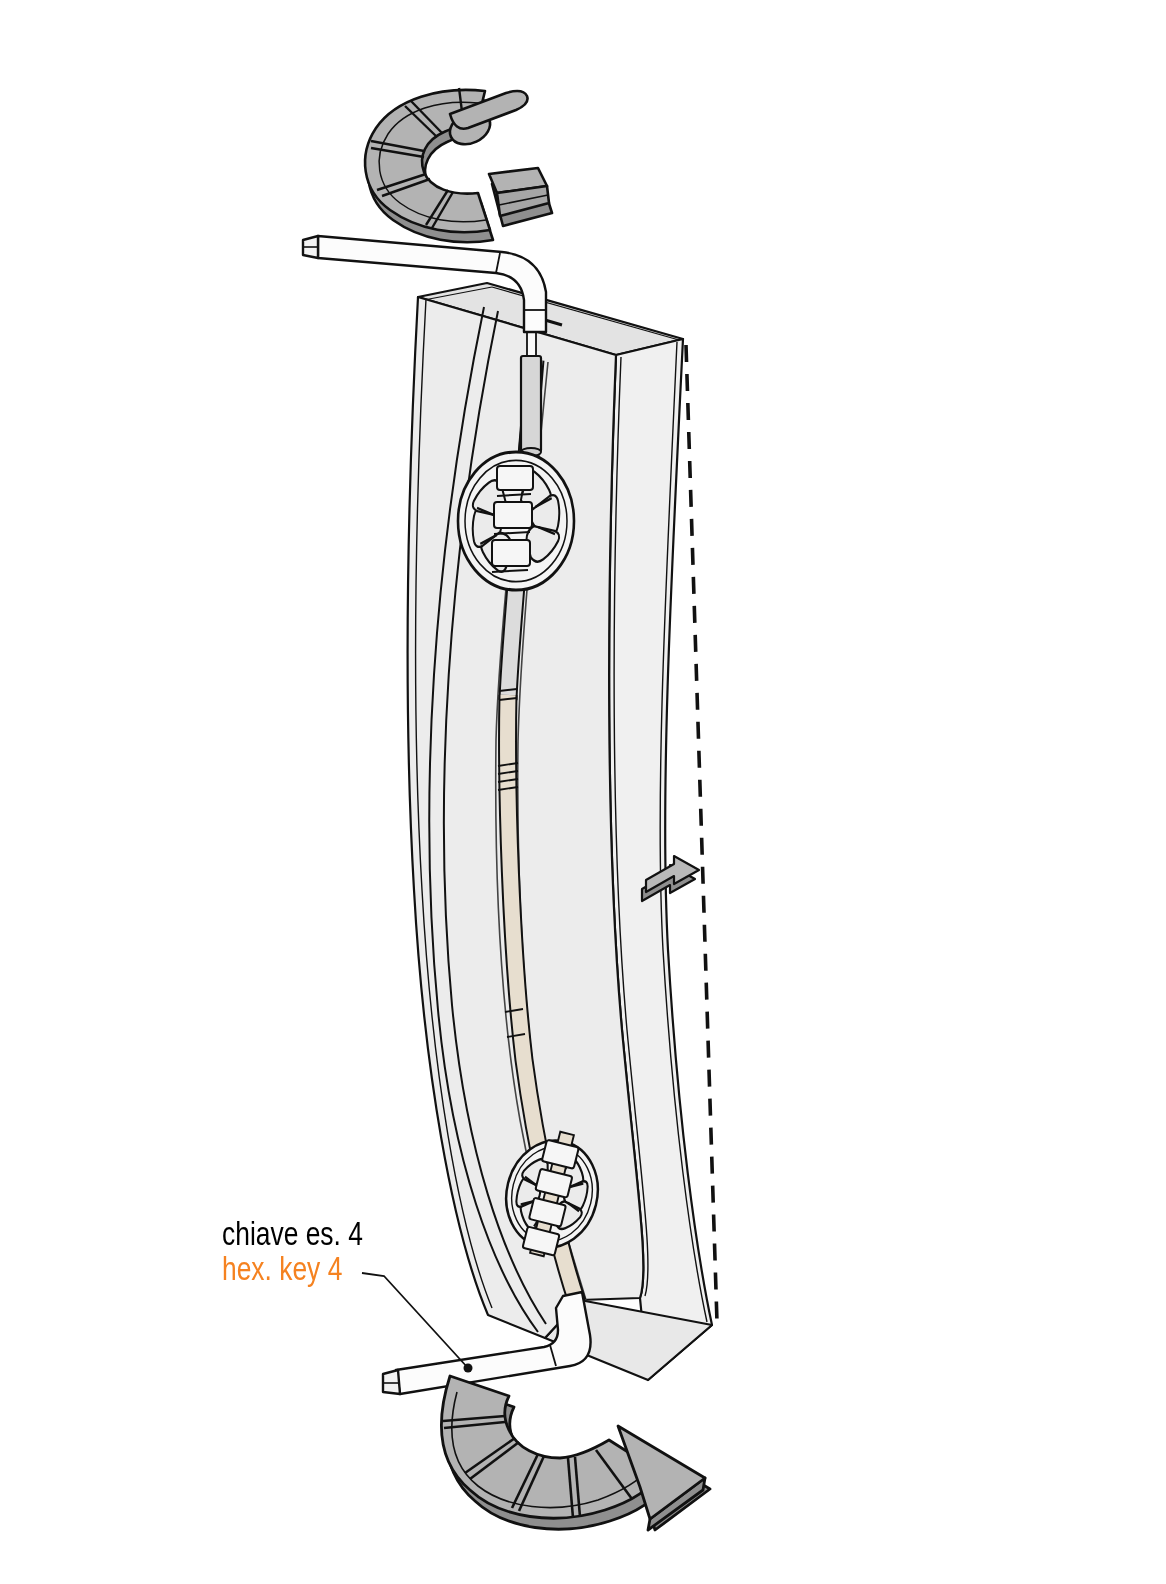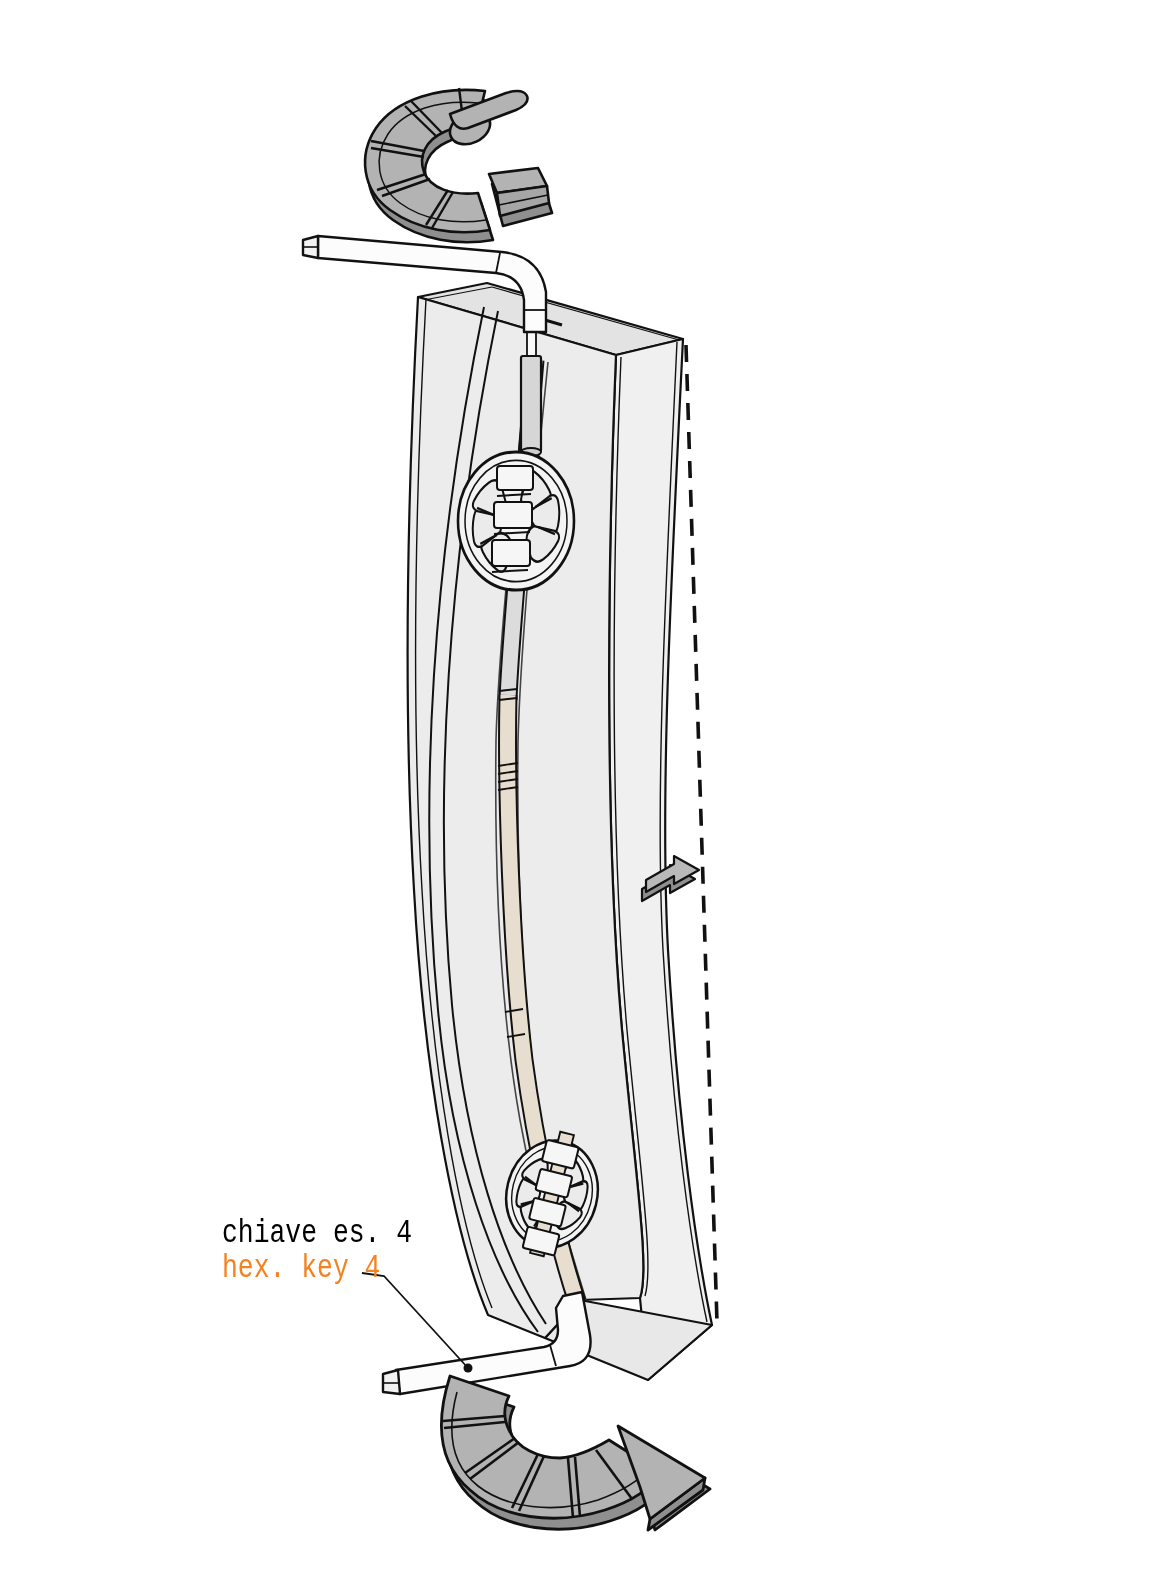--- a/index.html
+++ b/index.html
@@ -1,17 +1,17 @@
 <!DOCTYPE html>
 <html><head>
 <meta charset="utf-8">
 <style>
   html,body{margin:0;padding:0;background:#ffffff;}
   .stage{position:relative;width:1166px;height:1584px;background:#ffffff;overflow:hidden;
-         font-family:Liberation Mono, monospace;}
+         font-family:Liberation Sans, sans-serif;}
   svg{position:absolute;left:0;top:0;}
   .callout{position:absolute;left:222px;top:1216px;font-size:33px;line-height:35px;
            font-weight:400;transform:scaleX(0.80);transform-origin:left top;white-space:nowrap;}
   .callout .it{color:#000000;}
   .callout .en{color:#F58220;}
 </style>
 </head>
 <body>
 
 <div class="stage">

